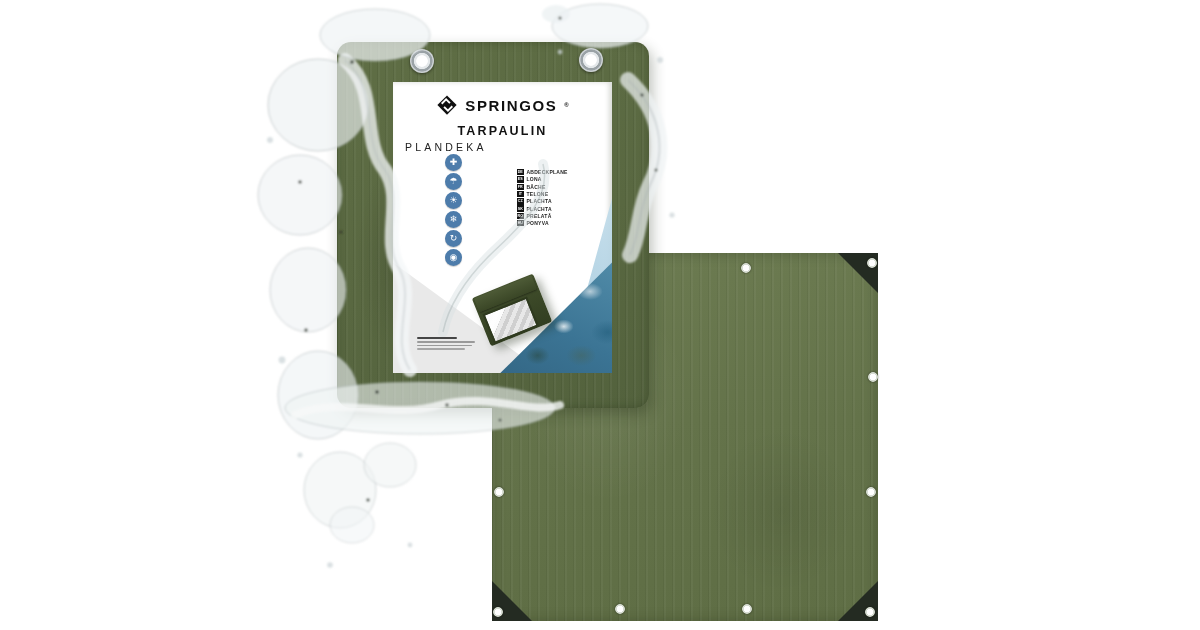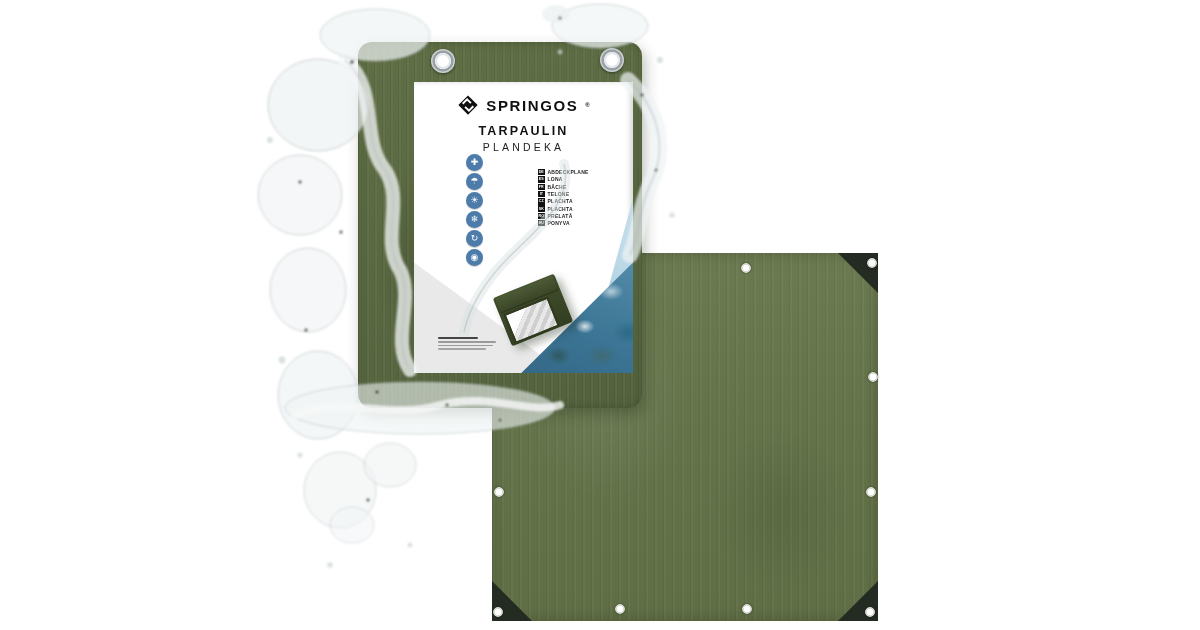--- a/index.html
+++ b/index.html
@@ -17,27 +17,27 @@
         box-shadow:inset 0 0 14px rgba(20,28,12,.25);}
   .corner{position:absolute;width:40px;height:40px;background:#242b22;}
   .corner.tr{right:0;top:0;clip-path:polygon(0 0,100% 0,100% 100%);}
   .corner.bl{left:0;bottom:0;clip-path:polygon(0 0,0 100%,100% 100%);}
   .corner.br{right:0;bottom:0;clip-path:polygon(100% 0,100% 100%,0 100%);}
   .gm{position:absolute;width:10px;height:10px;border-radius:50%;
       background:radial-gradient(circle,#ffffff 0 42%,#d6dcd2 48% 66%,#8b947d 70% 100%);
       box-shadow:0 0 2px rgba(0,0,0,.55);}
 
   
-  .pkg{position:absolute;left:337px;top:42px;width:284px;height:366px;z-index:2;
+  .pkg{position:absolute;left:337px;top:42px;width:312px;height:366px;z-index:2;
        border-radius:14px;
        background:
          repeating-linear-gradient(90deg, rgba(20,30,10,.08) 0 1px, rgba(255,255,255,.04) 1px 3px, rgba(0,0,0,0) 3px 8px),
          radial-gradient(closest-side at 20% 60%, rgba(0,0,0,.10), rgba(0,0,0,0) 70%),
          linear-gradient(160deg,#5f6e45 0%,#596841 55%,#53623d 100%);
-       box-shadow:3px 6px 14px rgba(30,40,20,.30), inset 0 0 10px rgba(15,22,8,.25);margin-left:21px;}
+       box-shadow:3px 6px 14px rgba(30,40,20,.30), inset 0 0 10px rgba(15,22,8,.25);}
   .big-grommet{position:absolute;width:24px;height:24px;border-radius:50%;
        background:radial-gradient(circle,#ffffff 0 32%,#e4e8ea 36% 46%,#9aa2a6 50% 60%,#ccd1d4 64% 78%,#686f6d 82% 100%);
        box-shadow:0 1px 3px rgba(0,0,0,.45);}
 
   
   .label{position:absolute;left:56px;top:40px;width:219px;height:291px;background:#ffffff;
          overflow:hidden;box-shadow:inset -3px 0 5px rgba(40,50,30,.18);}
   .tri-gray{position:absolute;inset:0;background:#e9e9e9;
             clip-path:polygon(0 62%,0 100%,69% 100%);}
   .tri-blue-light{position:absolute;inset:0;opacity:.9;
@@ -52,21 +52,21 @@
               radial-gradient(22px 16px at 98% 86%, rgba(30,90,120,.55), rgba(0,0,0,0) 75%),
               linear-gradient(205deg,#9fc4d6 0%,#5590ac 40%,#3b7494 70%,#2f5f7c 100%);
             clip-path:polygon(100% 62%,100% 100%,49% 100%);}
   .logo-row{position:absolute;left:0;top:12px;width:100%;display:flex;align-items:center;
             justify-content:center;gap:7px;}
   .logo-mark{width:22px;height:22px;flex:0 0 auto;}
   .brand-name{font-size:15px;font-weight:800;letter-spacing:1.6px;color:#101010;}
   .brand-reg{font-size:6px;vertical-align:super;font-weight:700;color:#101010;}
   .lbl-title{position:absolute;left:0;top:42px;width:100%;text-align:center;
              font-size:12.5px;font-weight:700;letter-spacing:2.2px;color:#121212;}
-  .lbl-sub{position:absolute;left:0;top:59px;width:100%;text-align:center;
+  .lbl-sub{position:absolute;left:12px;top:59px;width:100%;
            font-size:10.5px;font-weight:400;letter-spacing:3.2px;color:#222;}
   .feat-col{position:absolute;left:52px;top:72px;display:flex;flex-direction:column;gap:2px;}
   .feat{width:17px;height:17px;border-radius:50%;background:#4d7cab;color:#fff;
         display:flex;align-items:center;justify-content:center;font-size:9px;line-height:1;
         box-shadow:0 1px 1px rgba(0,0,0,.2);}
   .lang-col{position:absolute;left:124px;top:87px;display:flex;flex-direction:column;gap:1px;}
   .lang-row{display:flex;align-items:center;gap:3px;height:6.3px;}
   .lang-code{width:6.5px;height:6.5px;background:#121212;color:#fff;font-size:3.6px;
              font-weight:700;display:flex;align-items:center;justify-content:center;flex:0 0 auto;}
   .lang-word{font-size:5px;font-weight:700;color:#1d1d1d;letter-spacing:.25px;white-space:nowrap;}

